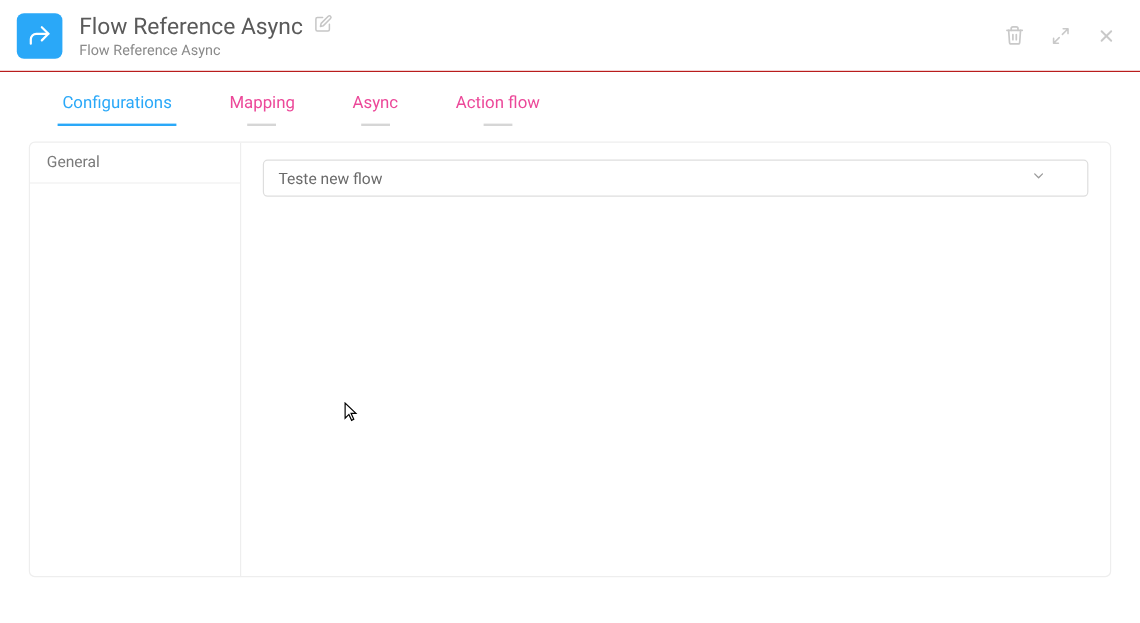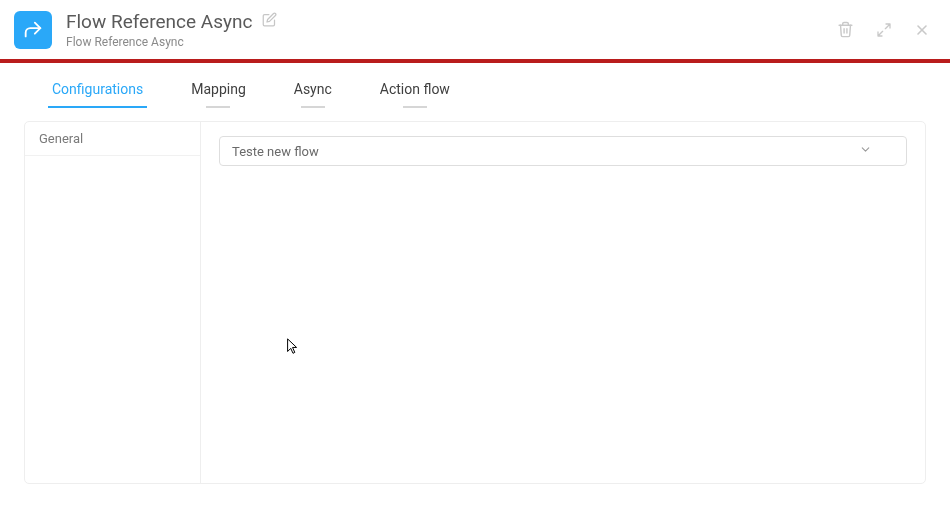--- a/index.html
+++ b/index.html
@@ -8,21 +8,21 @@
     background: #fff;
     width: 950px;
     height: 519px;
     overflow: hidden;
     color: #555;
   }
   .header {
     display: flex;
     align-items: center;
     padding: 10px 20px 10px 14px;
-    border-bottom: 4px solid #b91c1c;
+    border-bottom: 1px solid #b91c1c;
   }
   .app-icon {
     width: 38px;
     height: 38px;
     background: #2aa8f8;
     border-radius: 6px;
     display: flex;
     align-items: center;
     justify-content: center;
     flex-shrink: 0;
@@ -56,21 +56,21 @@
   .header-actions span { cursor: pointer; display: inline-flex; }
   .tabs {
     display: flex;
     gap: 40px;
     padding: 0 48px;
     margin-top: 10px;
   }
   .tab {
     padding: 8px 4px 10px 4px;
     font-size: 14px;
-    color: #404040;
+    color: #ec4899;
     cursor: pointer;
     position: relative;
   }
   .tab.active {
     color: #2aa8f8;
   }
   .tab.active::after {
     content: "";
     position: absolute;
     left: 0; right: 0; bottom: -1px;

